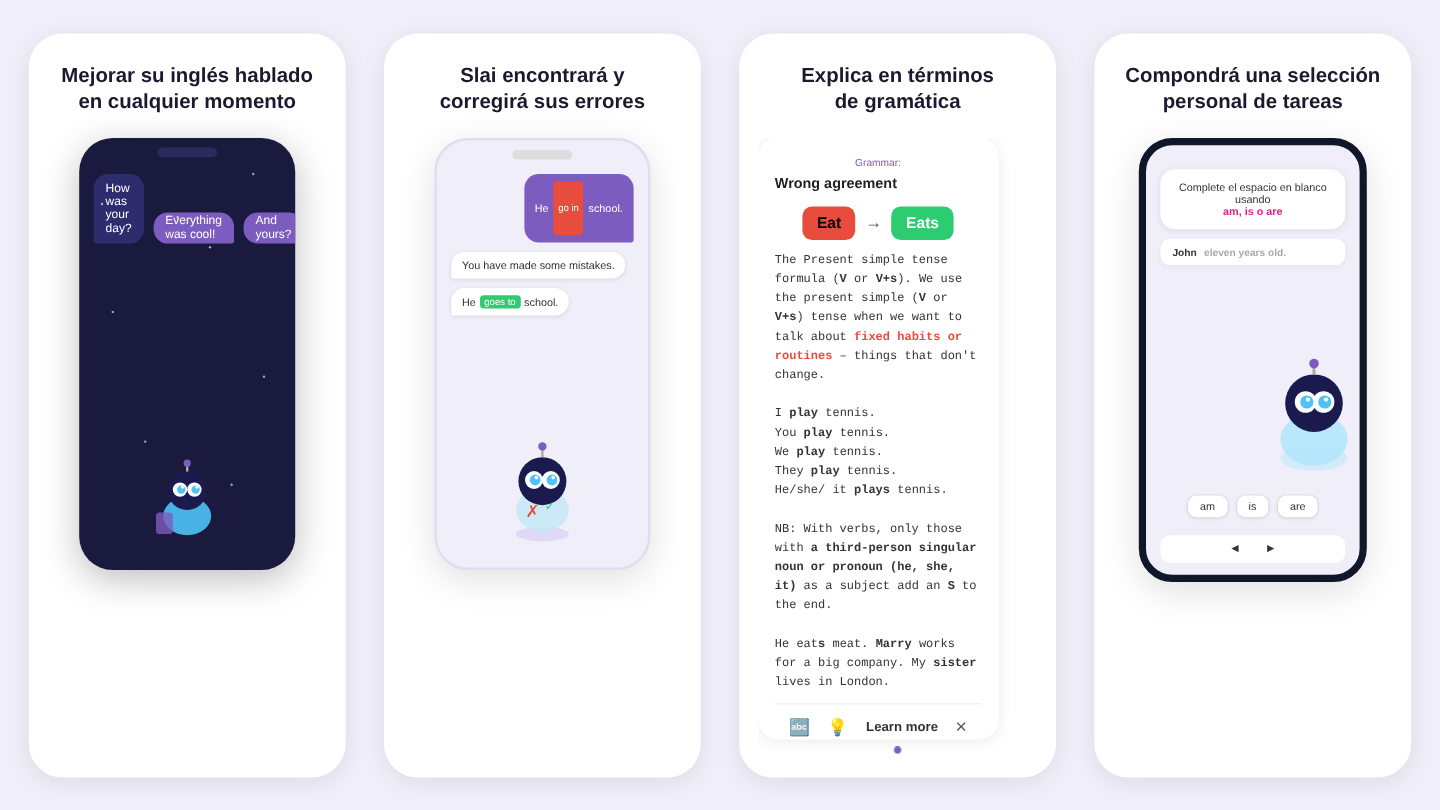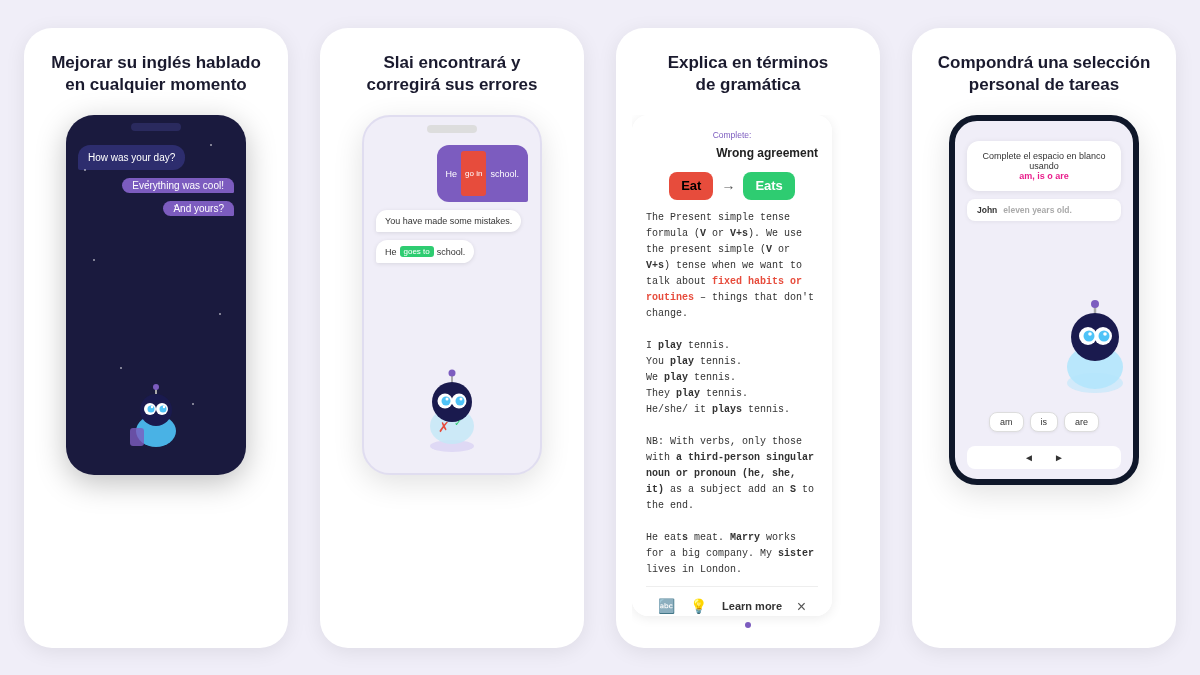--- a/index.html
+++ b/index.html
@@ -60,21 +60,21 @@
       left: 50%;
       transform: translateX(-50%);
       width: 50px;
       height: 8px;
       background: #2a2a5e;
       border-radius: 4px;
     }
     .chat-area {
       padding: 30px 12px 10px;
       display: flex;
-      flex-direction: column;
+      flex-direction: row;
       gap: 8px;
     }
     .bubble-left {
       background: #2d2d6e;
       color: white;
       font-size: 10px;
       padding: 7px 10px;
       border-radius: 12px 12px 12px 2px;
       align-self: flex-start;
       max-width: 120px;
@@ -209,21 +209,21 @@
     .grammar-label {
       font-size: 8.5px;
       color: #7c5cbf;
       text-align: center;
       margin-bottom: 2px;
     }
     .grammar-title {
       font-size: 12px;
       font-weight: 700;
       color: #222;
-      text-align: right;
+      text-align: left;
       margin-bottom: 10px;
     }
     .error-row {
       display: flex;
       align-items: center;
       gap: 8px;
       margin-bottom: 10px;
       justify-content: center;
     }
     .badge-red {
@@ -463,21 +463,21 @@
           <text x="42" y="62" font-size="10" fill="#2ecc71">✓</text>
         </svg>
       </div>
     </div>
   </div>
 
   <div class="card">
     <div class="card-title">Explica en términos<br>de gramática</div>
     <div class="card3-wrapper">
       <div class="grammar-card">
-        <div class="grammar-label">Complete:</div>
+        <div class="grammar-label">Grammar:</div>
         <div class="grammar-title">Wrong agreement</div>
         <div class="error-row">
           <div class="badge-red">Eat</div>
           <div class="arrow-right">→</div>
           <div class="badge-green">Eats</div>
         </div>
         <div class="grammar-text">
           The Present simple tense formula (<strong>V</strong> or <strong>V+s</strong>). We use the present simple (<strong>V</strong> or <strong>V+s</strong>) tense when we want to talk about <span class="highlight">fixed habits or routines</span> – things that don't change.<br><br>
           I <strong>play</strong> tennis.<br>
           You <strong>play</strong> tennis.<br>

